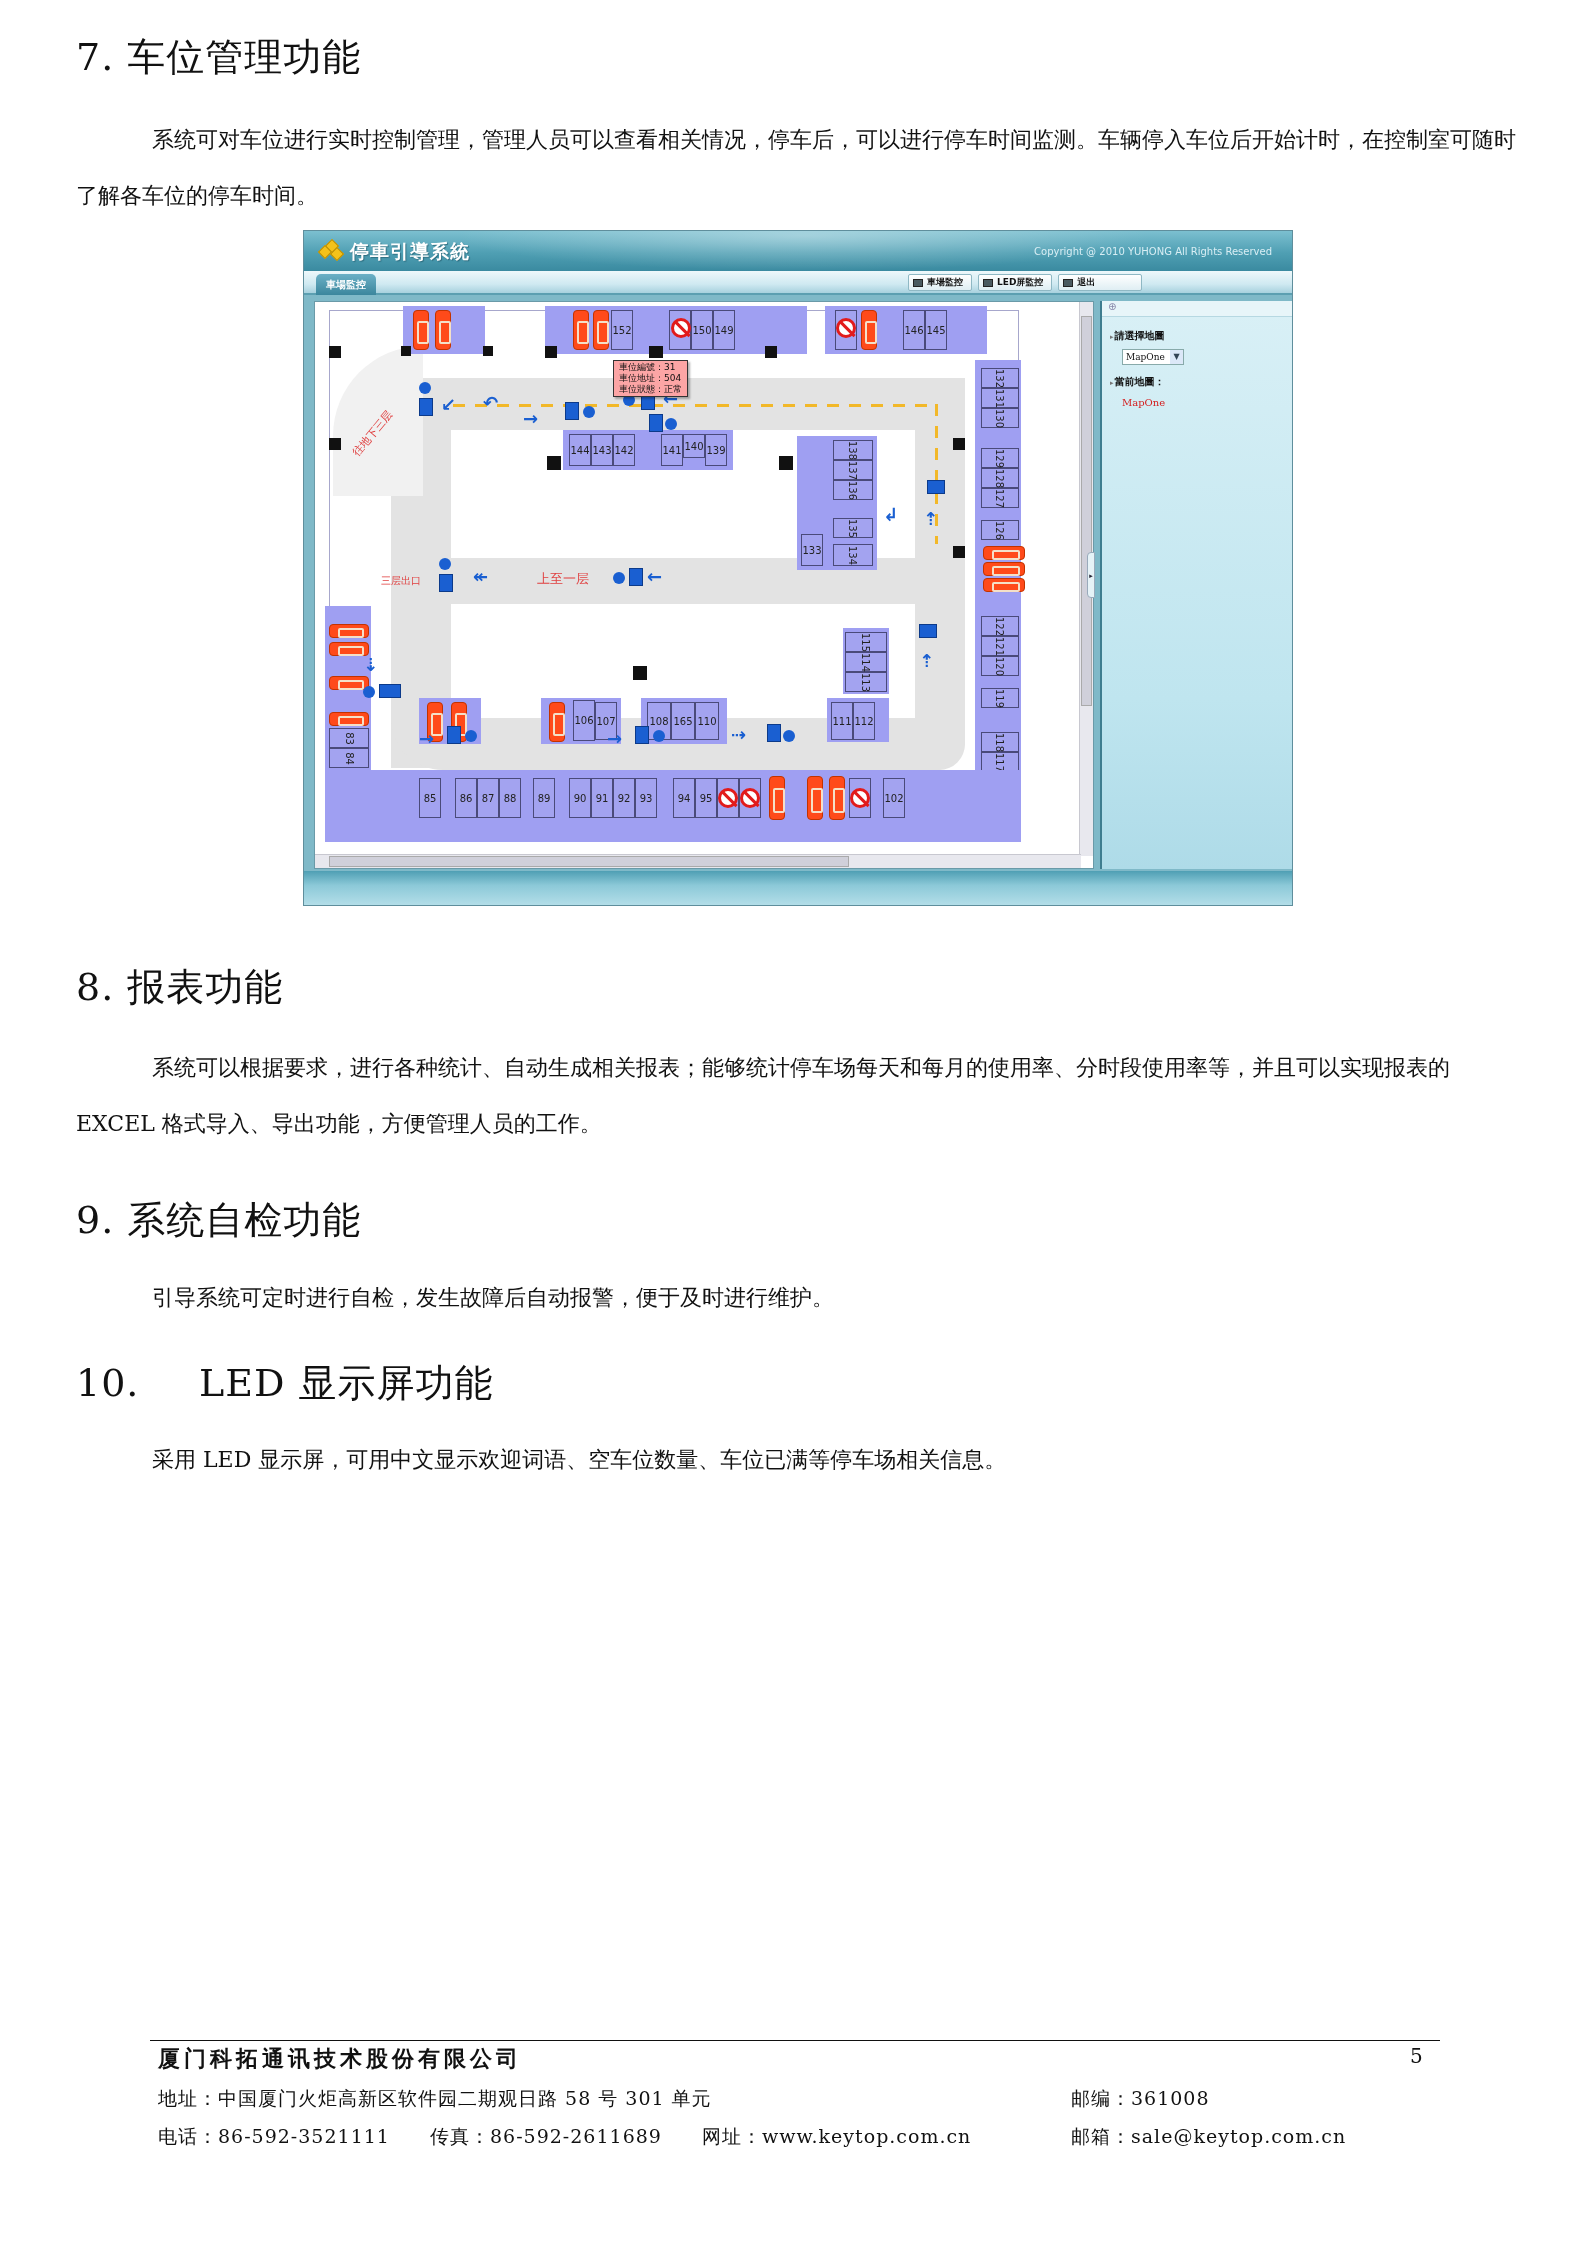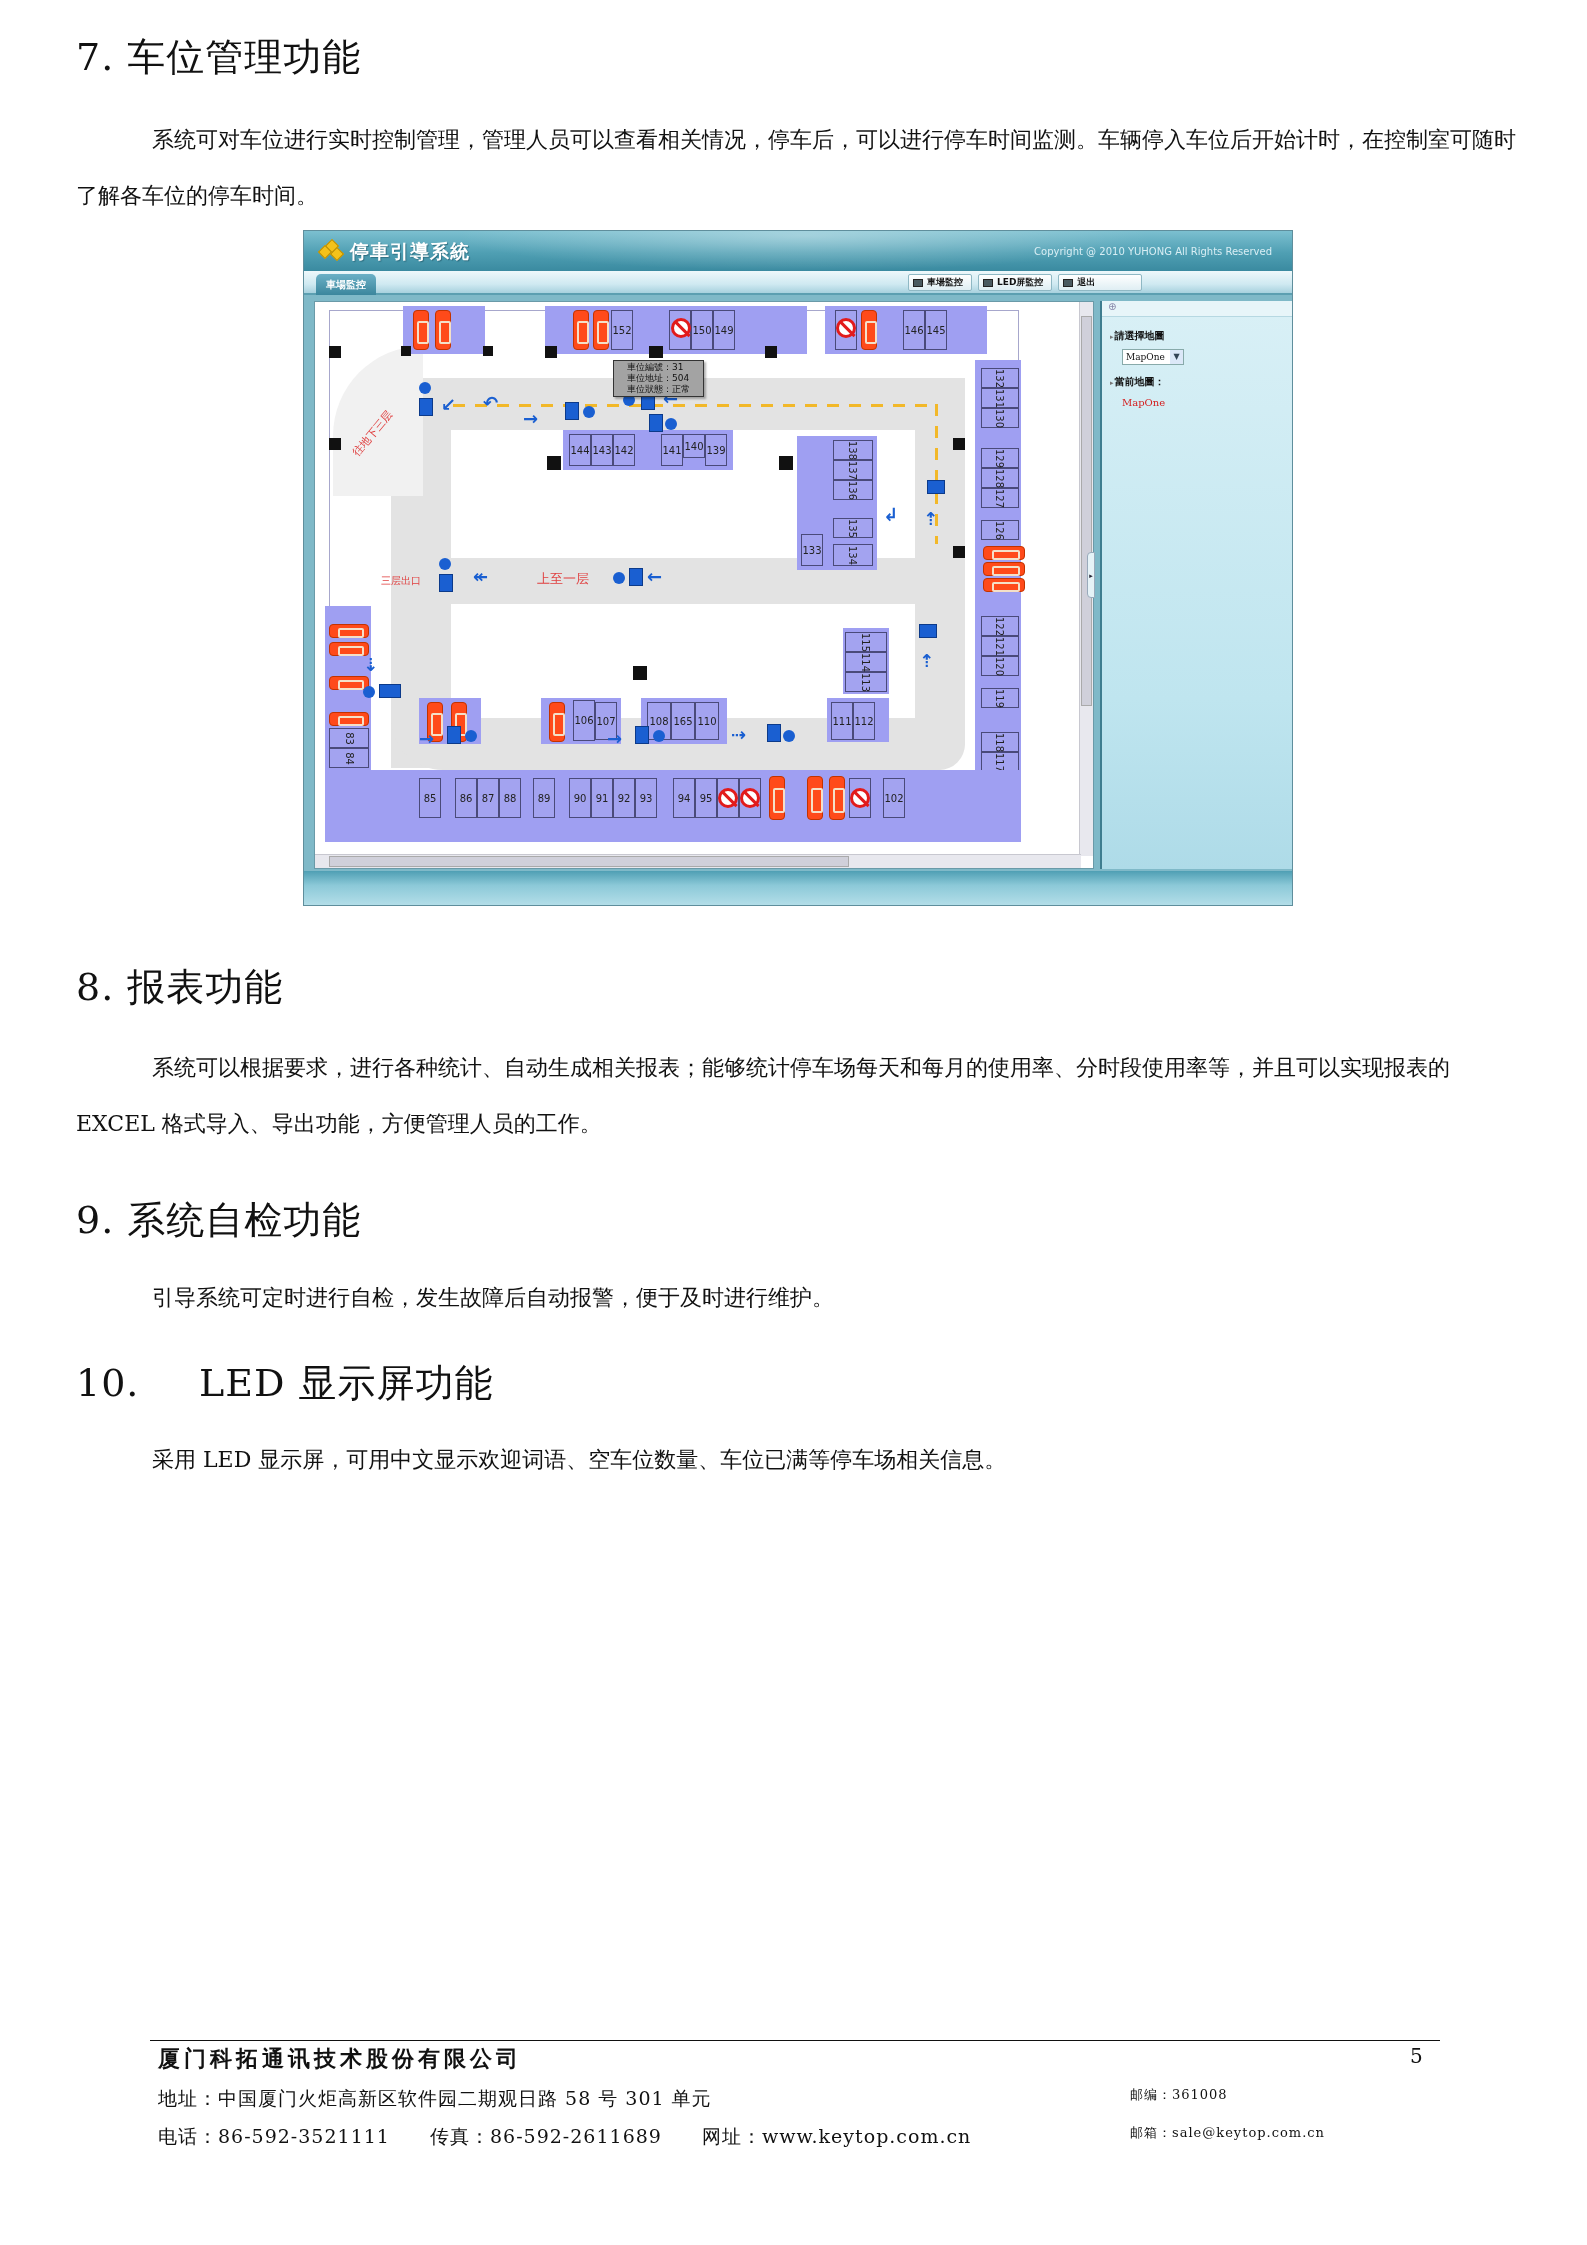--- a/index.html
+++ b/index.html
@@ -86,35 +86,35 @@
   .nopark::after { content: ""; position: absolute; left: 7px; top: -2px; width: 3px; height: 20px; background: #e21b1b; transform: rotate(-45deg); }
   .pillar { position: absolute; background: #111; }
   .sign { position: absolute; background: #1a5fd1; border: 1px solid #0c3a8a; }
   .circle-sign { position: absolute; width: 12px; height: 12px; border-radius: 50%; background: #1a5fd1; }
   .arrow-txt { position: absolute; color: #1a5fd1; font-size: 18px; font-weight: bold; line-height: 1; }
   .dash-h { position: absolute; height: 3px; background: repeating-linear-gradient(90deg, #f2b829 0 12px, transparent 12px 22px); }
   .dash-v { position: absolute; width: 3px; background: repeating-linear-gradient(180deg, #f2b829 0 12px, transparent 12px 22px); }
   .red-label { position: absolute; color: #e04040; font-size: 13px; font-family: "DejaVu Serif", serif; }
   .wall { position: absolute; border: 1px solid #a7a7cc; }
   .tooltip {
-    position: absolute; left: 290px; top: 54px; background: #a3a3a3; border: 1px solid #333;
-    font-size: 9px; line-height: 11px; padding: 1px 13px; box-shadow: 2px 2px 2px rgba(0,0,0,0.3); z-index: 5;
+    position: absolute; left: 290px; top: 54px; background: #fca5a5; border: 1px solid #333;
+    font-size: 9px; line-height: 11px; padding: 1px 5px; box-shadow: 2px 2px 2px rgba(0,0,0,0.3); z-index: 5;
   }
   .scroll-v { position: absolute; right: 0; top: 0; width: 14px; height: 554px; background: #e8e8ee; border-left: 1px solid #c8c8d0; }
   .scroll-v .thumb { position: absolute; left: 1px; top: 14px; width: 11px; height: 390px; background: #d0d0da; border: 1px solid #aaa; }
   .scroll-h { position: absolute; left: 0; bottom: 0; width: 766px; height: 14px; background: #e8e8ee; border-top: 1px solid #c8c8d0; }
   .scroll-h .thumb { position: absolute; left: 14px; top: 1px; width: 520px; height: 11px; background: #d0d0da; border: 1px solid #aaa; }
   .collapse-handle { position: absolute; right: -2px; top: 250px; width: 8px; height: 46px; background: #e6f3f7; border: 1px solid #9ab; border-radius: 4px 0 0 4px; font-size: 7px; line-height: 46px; text-align: center; color: #223; }
 
   
   .foot-rule { position: absolute; left: 150px; top: 2040px; width: 1290px; height: 1px; background: #111; }
   .foot-company { position: absolute; left: 158px; top: 2044px; font-family: "DejaVu Sans", sans-serif; font-weight: bold; font-size: 22px; letter-spacing: 4px; }
   .foot-page { position: absolute; left: 1410px; top: 2044px; font-size: 20px; }
   .foot-line { position: absolute; left: 158px; font-size: 19px; letter-spacing: 1px; }
-  .foot-right { position: absolute; left: 1130px; font-size: 13px; letter-spacing: 1px; }
+  .foot-right { position: absolute; left: 1071px; font-size: 19px; letter-spacing: 1px; }
 </style>
 </head>
 <body>
 
 <h2 class="h2" style="top:32px">
   <span class="num">7.</span>
   <span>车位管理功能</span>
 </h2>
 <p class="para" style="top:112px"><span class="indent"></span><span>系统可对车位进行实时控制管理，管理人员可以查看相关情况，停车后，可以进行停车时间监测。车辆停入车位后开始计时，在控制室可随时了解各车位的停车时间。</span></p>
 

